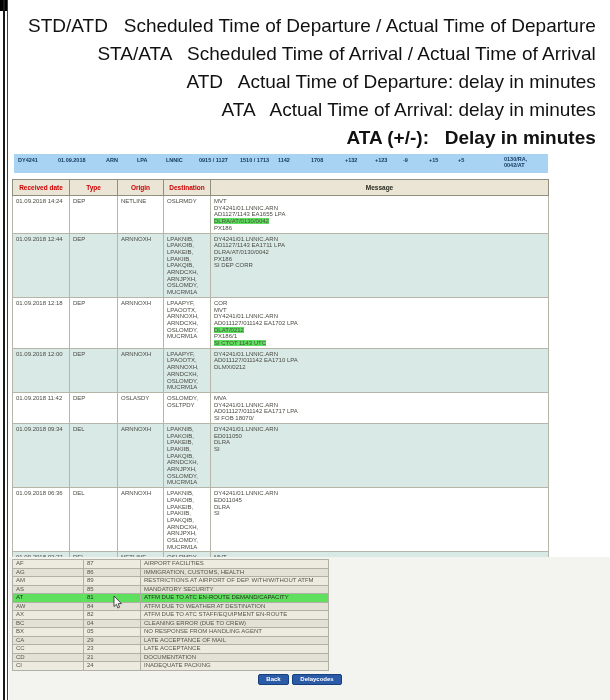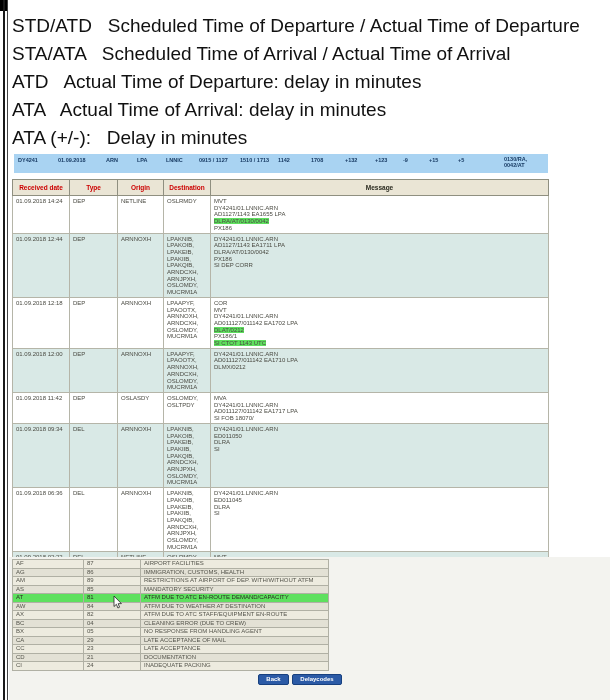--- a/index.html
+++ b/index.html
@@ -6,23 +6,23 @@
   body{
     width:610px;height:700px;position:relative;overflow:hidden;
     background:#ffffff;font-family:"Liberation Sans",sans-serif;
   }
   
   .edge-line-a{position:absolute;left:3px;top:0;width:2px;height:700px;background:#1a1a1a;}
   .edge-line-b{position:absolute;left:7px;top:0;width:1px;height:700px;background:#444;}
   .edge-cap{position:absolute;left:0;top:0;width:8px;height:11px;background:#000;}
 
   
-  .defs{position:absolute;left:12px;top:12px;white-space:pre;color:#111;}
+  .defs{position:absolute;left:28px;top:12px;white-space:pre;color:#111;text-align:right;}
   .def-line{font-size:19px;line-height:28px;}
-  .def-line.bold{font-weight:normal;}
+  .def-line.bold{font-weight:bold;}
 
   
   .flightbar{
     position:absolute;left:14px;top:154px;width:534px;height:19px;
     background:#a9d3f2;z-index:1;
   }
   .flightbar .fb-item{
     position:absolute;top:4px;font-size:5.5px;font-weight:bold;color:#173a63;
     white-space:pre-line;line-height:5.5px;
   }

